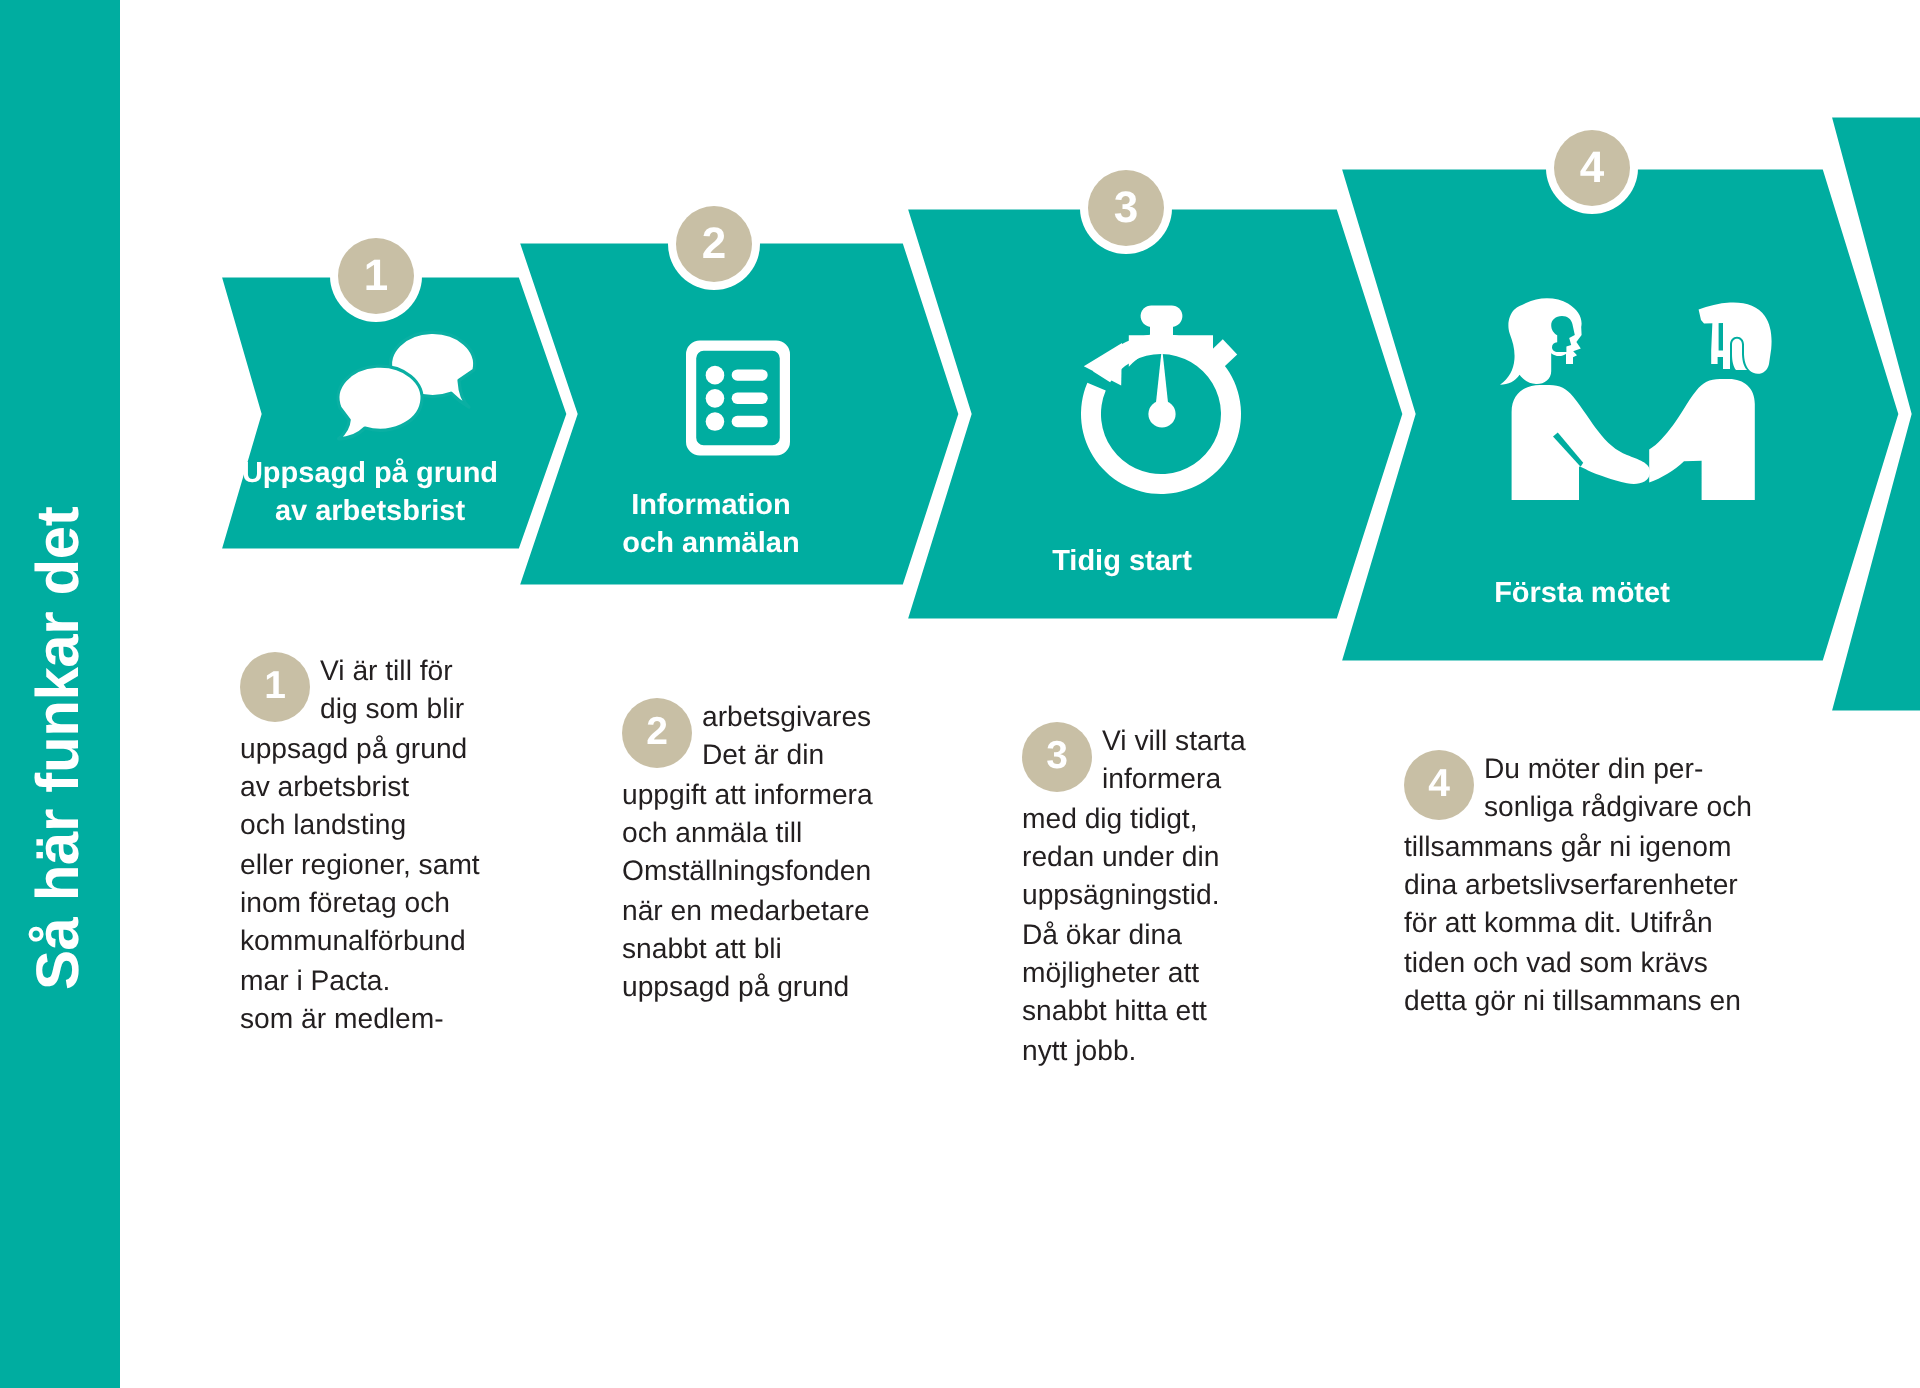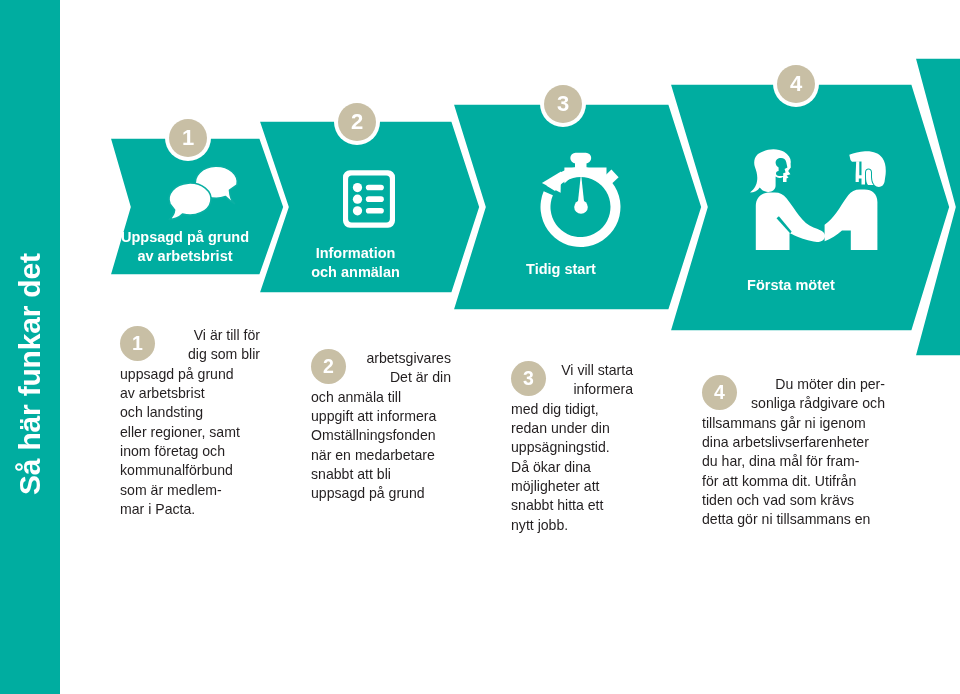--- a/index.html
+++ b/index.html
@@ -23,41 +23,41 @@
 
   .icon{position:absolute;}
   #ico1{left:163px;top:165px;}
   #ico2{left:343px;top:170px;}
   #ico3{left:538px;top:152px;}
   #ico4{left:750px;top:147px;}
 
   .chev-label{font-size:14.5px;line-height:18.5px;text-align:center;}
   #lab1{left:110px;top:228px;width:150px;}
   #lab2{left:259px;top:244px;width:193px;}
-  #lab3{left:453px;top:260px;width:216px;}
-  #lab4{left:670px;top:276px;width:242px;}
+  #lab3{left:453px;top:272px;width:216px;}
+  #lab4{left:670px;top:288px;width:242px;}
 
   
   .badge{position:absolute;border-radius:50%;background:var(--tan);
      width:38px;height:38px;
      box-shadow:0 0 0 4px #fff;
      display:flex;align-items:center;justify-content:center;
      color:#fff;font-weight:bold;font-size:22px;}
   #bdg1{left:169px;top:119px;}
   #bdg2{left:338px;top:103px;}
   #bdg3{left:544px;top:85px;}
   #bdg4{left:777px;top:65px;}
 
   
   .col{position:absolute;color:#231f20;font-size:14.1px;line-height:19.35px;white-space:nowrap;}
   .col .num{position:absolute;left:0;top:0;width:35px;height:35px;border-radius:50%;
      background:var(--tan);color:#fff;font-weight:bold;font-size:19.5px;text-align:center;
      line-height:35px;}
   .tline{white-space:pre;}
-  .tline:nth-child(1),.tline:nth-child(2){padding-left:40px;text-align:right;}
+  .tline:nth-child(1),.tline:nth-child(2){padding-left:40px;}
   #col1{left:120px;top:326px;width:140px;}
   #col2{left:311px;top:349px;width:140px;}
   #col3{left:511px;top:361px;width:122px;}
   #col4{left:702px;top:375px;width:183px;}
 </style>
 </head>
 <body>
 
 <div id="page">
   <div id="sidebar">
@@ -202,31 +202,31 @@
     <div class="num">1</div>
     <div class="lines">
         <div class="tline">Vi är till för</div>
         <div class="tline">dig som blir</div>
         <div class="tline">uppsagd på grund</div>
         <div class="tline">av arbetsbrist</div>
         <div class="tline">och landsting</div>
         <div class="tline">eller regioner, samt</div>
         <div class="tline">inom företag och</div>
         <div class="tline">kommunalförbund</div>
+        <div class="tline">mar i Pacta.</div>
         <div class="tline">som är medlem-</div>
-        <div class="tline">mar i Pacta.</div>
       </div>
   </div>
   <div class="col" id="col2">
     <div class="num">2</div>
     <div class="lines">
         <div class="tline">arbetsgivares</div>
         <div class="tline">Det är din</div>
+        <div class="tline">uppgift att informera</div>
         <div class="tline">och anmäla till</div>
-        <div class="tline">uppgift att informera</div>
         <div class="tline">Omställningsfonden</div>
         <div class="tline">när en medarbetare</div>
         <div class="tline">snabbt att bli</div>
         <div class="tline">uppsagd på grund</div>
       </div>
   </div>
   <div class="col" id="col3">
     <div class="num">3</div>
     <div class="lines">
         <div class="tline">Vi vill starta</div>
@@ -240,19 +240,18 @@
         <div class="tline">nytt jobb.</div>
       </div>
   </div>
   <div class="col" id="col4">
     <div class="num">4</div>
     <div class="lines">
         <div class="tline">Du möter din per-</div>
         <div class="tline">sonliga rådgivare och</div>
         <div class="tline">tillsammans går ni igenom</div>
         <div class="tline">dina arbetslivserfarenheter</div>
-        <div class="tline">du har, dina mål för fram-</div>
         <div class="tline">för att komma dit. Utifrån</div>
         <div class="tline">tiden och vad som krävs</div>
         <div class="tline">detta gör ni tillsammans en</div>
       </div>
   </div>
 </div>
 
 </body></html>

